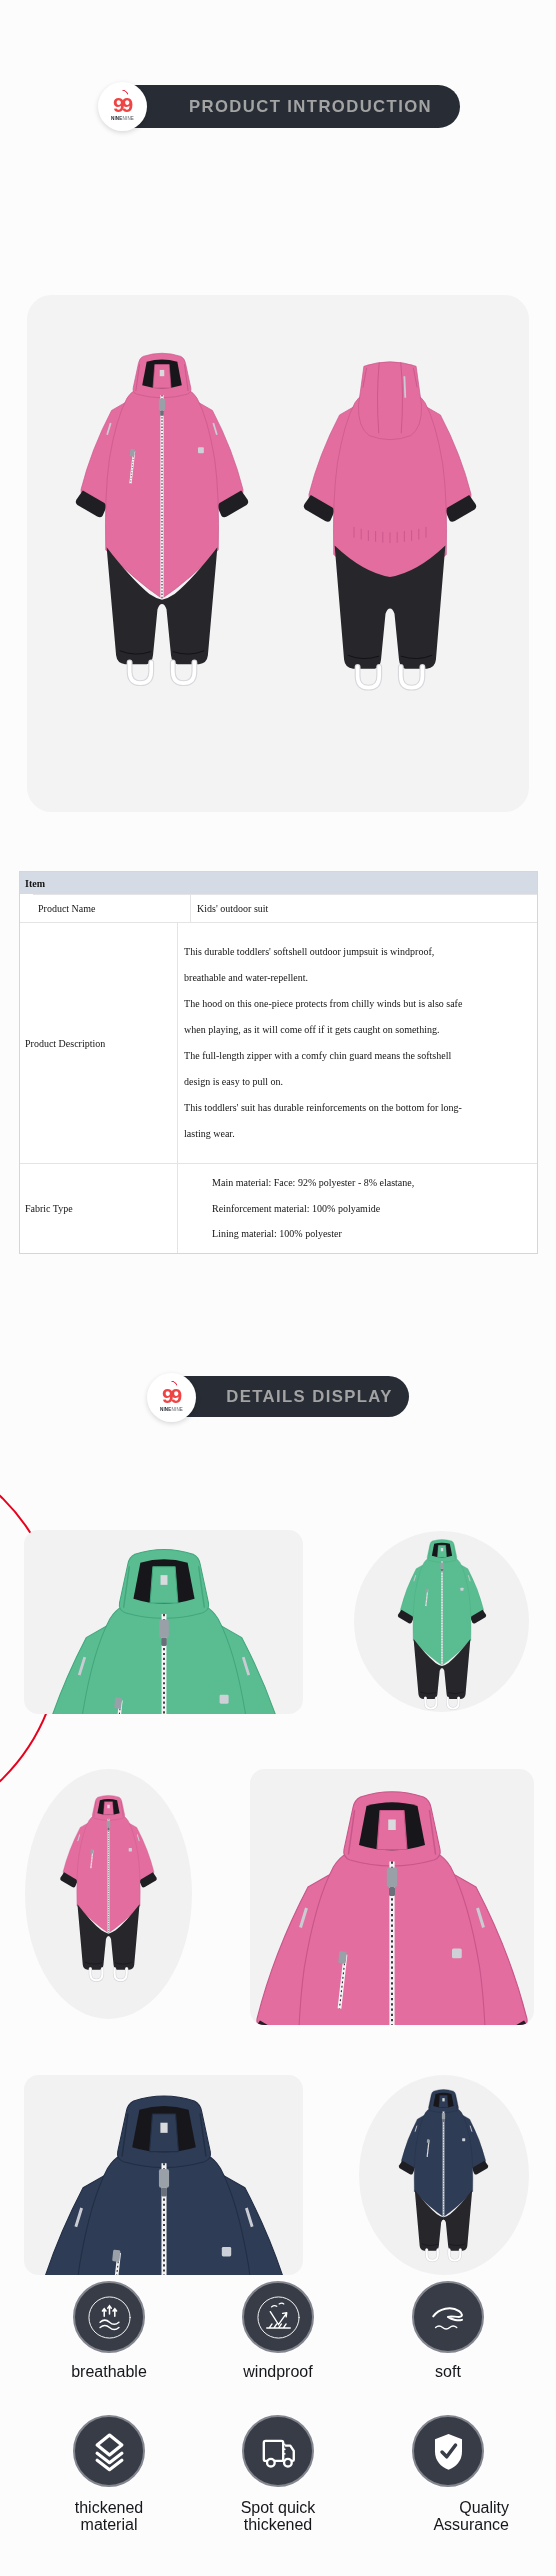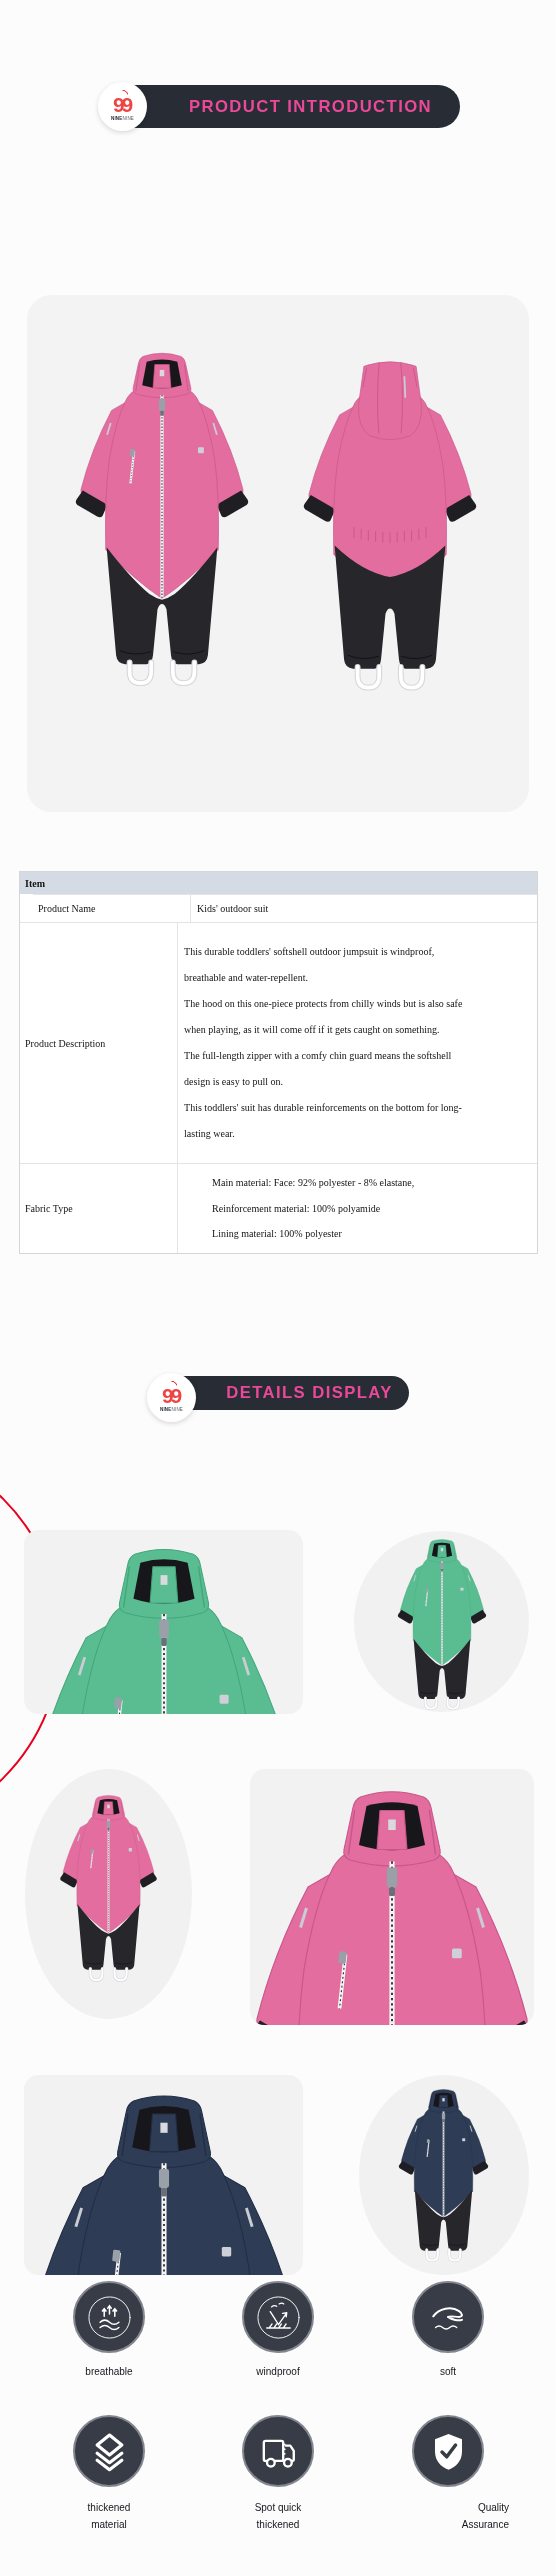--- a/index.html
+++ b/index.html
@@ -1,20 +1,20 @@
 <!DOCTYPE html>
 <html style="font-size:9px"><head>
 <meta charset="utf-8">
 <style>
   html,body{margin:0;padding:0;}
   body{width:556px;height:2576px;position:relative;background:#fcfcfd;font-family:"Liberation Sans",sans-serif;overflow:hidden;}
 
   
   .banner-pill{position:absolute;background:#272c35;border-radius:0 22px 22px 0;display:flex;align-items:center;justify-content:center;z-index:2;}
-  .banner-title{color:#ec4899;font-weight:700;font-size:16.7px;letter-spacing:1.4px;white-space:nowrap;padding-left:39px;}
+  .banner-title{color:#a3a3a3;font-weight:700;font-size:16.7px;letter-spacing:1.4px;white-space:nowrap;padding-left:39px;}
   .logo-circle{position:absolute;width:49px;height:49px;border-radius:50%;background:#ffffff;box-shadow:0 1.7px 5.6px rgba(0,0,0,.15);z-index:3;display:flex;flex-direction:column;align-items:center;justify-content:center;}
   .logo-99{font-size:21px;font-weight:800;letter-spacing:-3.3px;color:#ef4444;line-height:1;margin-top:2.2px;margin-left:-2.2px;position:relative;}
   .logo-red-arc{position:absolute;width:8.3px;height:8.3px;border:1.9px solid transparent;border-top-color:#e8001c;border-radius:50%;left:20px;top:8.3px;transform:rotate(38deg);}
   .logo-name{font-size:4.5px;letter-spacing:0.2px;color:#262b34;margin-top:1.1px;}
   .logo-name .b{font-weight:800;}
   .logo-name .l{font-weight:400;color:#555a63;}
 
   
   .photo-panel{position:absolute;left:27px;top:295px;width:502px;height:517px;background:#f3f3f4;border-radius:24.5px;z-index:1;}
   .hero-suit{position:absolute;}
@@ -43,21 +43,21 @@
   .row-fabric .cell-details div{line-height:25.6px;margin-left:28px;}
 
   
   .red-arc{position:absolute;left:-335px;top:1440px;width:393px;height:393px;border:2.2px solid #e8001c;border-radius:50%;z-index:0;}
   .card{position:absolute;background:#f2f2f3;border-radius:14.5px;overflow:hidden;z-index:1;}
   .ellipse-card{position:absolute;background:#f1f1f2;border-radius:50%;overflow:hidden;z-index:1;}
   .card svg,.ellipse-card svg{position:absolute;}
 
   
   .feature-circle{position:absolute;width:72px;height:72px;box-sizing:border-box;border:2.8px solid #83868e;background:#383c46;border-radius:50%;display:flex;align-items:center;justify-content:center;z-index:1;}
-  .feature-label{position:absolute;width:122px;text-align:center;font-size:10px;line-height:17px;color:#15171b;font-weight:500;z-index:1;}
+  .feature-label{position:absolute;width:122px;text-align:center;font-size:16px;line-height:17px;color:#15171b;font-weight:500;z-index:1;}
 </style>
 </head>
 <body>
 
 <svg width="0" height="0" style="position:absolute">
   <defs>
     <symbol id="suit-front" viewBox="0 0 440 780">
 
       <path class="p-main" d="M150,118 L108,142 Q62,230 40,318 Q39,330 48,336 L84,356 Q94,358 99,348 Q120,262 152,196 Z"></path>
       <path class="p-main" d="M290,118 L332,142 Q378,230 400,318 Q401,330 392,336 L356,356 Q346,358 341,348 Q320,262 288,196 Z"></path>
@@ -167,21 +167,21 @@
     <div class="cell-item">Fabric Type</div>
     <div class="cell-details">
       <div>Main material: Face: 92% polyester - 8% elastane,</div>
       <div>Reinforcement material: 100% polyamide</div>
       <div>Lining material: 100% polyester</div>
     </div>
   </div>
 </div>
 
 <div>
-  <div class="banner-pill" style="left:171px;top:1376px;width:238px;height:34px;">
+  <div class="banner-pill" style="left:171px;top:1376px;width:238px;height:41px;">
     <span class="banner-title">DETAILS DISPLAY</span>
   </div>
   <div class="logo-circle" style="left:147px;top:1373px;">
     <span class="logo-99">99</span>
     <span class="logo-red-arc"></span>
     <span class="logo-name"><span class="b">NINE</span><span class="l">NINE</span></span>
   </div>
 
   <div class="red-arc"></div>
 

